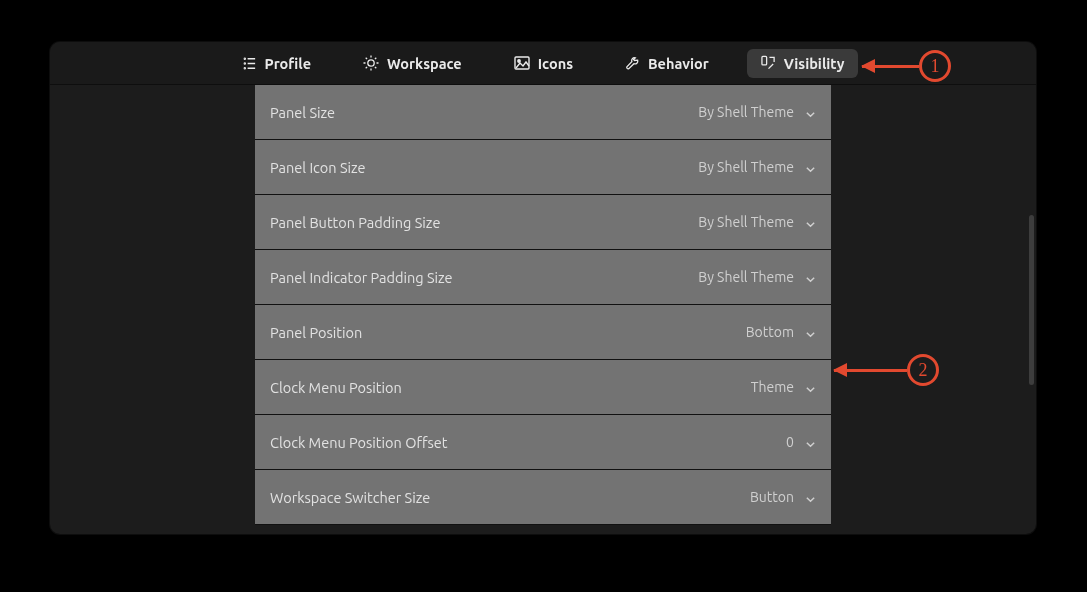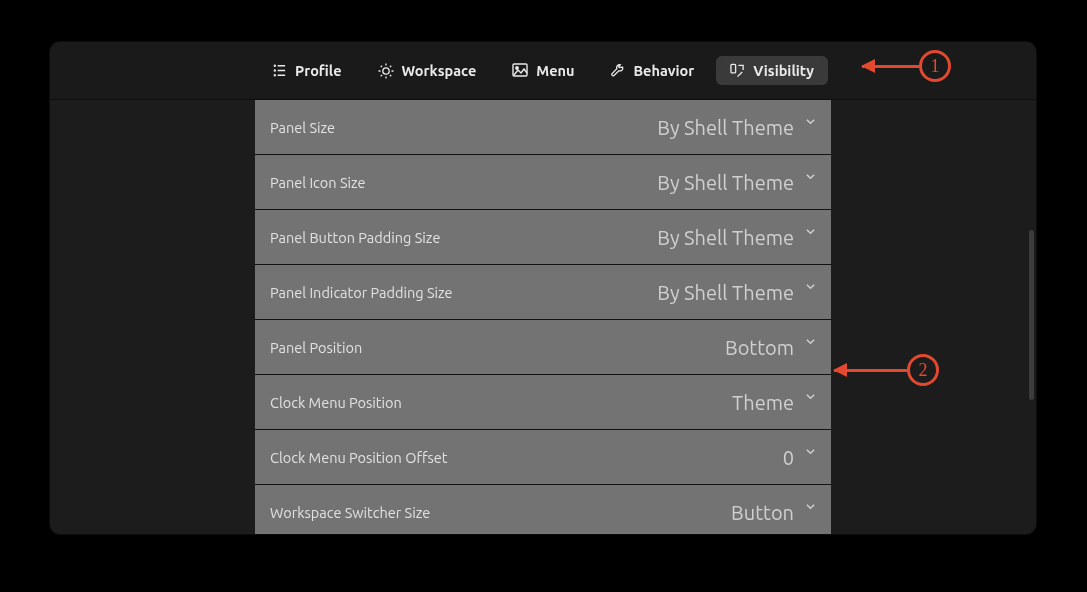--- a/index.html
+++ b/index.html
@@ -19,26 +19,26 @@
     width: 986px;
     height: 492px;
     background: #1c1c1c;
     border-radius: 10px;
     display: flex;
     flex-direction: column;
     overflow: hidden;
     box-shadow: 0 0 0 1px rgba(255,255,255,0.05), 0 8px 40px rgba(0,0,0,0.6);
   }
   .tabbar {
-    height: 58px;
+    height: 43px;
     background: #1a1a1a;
     display: flex;
     align-items: center;
     justify-content: center;
-    gap: 8px;
+    gap: 24px;
     border-bottom: 1px solid #0e0e0e;
   }
   .tab {
     display: flex;
     align-items: center;
     gap: 8px;
     padding: 6px 14px;
     border-radius: 6px;
     font-weight: 600;
     font-size: 14.5px;
@@ -74,24 +74,24 @@
     border-bottom: 1px solid #111;
     background: #737373;
   }
   .row + .row { border-top: 0; }
   .row-label {
     font-size: 14.5px;
     color: #e2e2e2;
   }
   .row-value-wrap {
     display: flex;
-    align-items: flex-start;
+    align-items: flex-end;
     gap: 10px;
     color: #d0d0d0;
-    font-size: 20px;
+    font-size: 14px;
   }
   .chev {
     width: 12px;
     height: 12px;
     display: inline-flex;
     align-items: center;
     justify-content: center;
   }
   .scroll-track {
     position: absolute;
@@ -174,21 +174,21 @@
     </div>
 
     <div class="tab">
       <span class="icon">
         <svg width="16" height="15" viewBox="0 0 16 15" fill="none" stroke="#eaeaea" stroke-width="1.4">
           <rect x="1" y="1" width="14" height="12" rx="1"></rect>
           <circle cx="5" cy="5" r="1.2" fill="#eaeaea"></circle>
           <path d="M2 12 L6 7 L9 10 L12 6 L15 10"></path>
         </svg>
       </span>
-      <span>Menu</span>
+      <span>Icons</span>
     </div>
 
     <div class="tab">
       <span class="icon">
         <svg width="15" height="15" viewBox="0 0 16 16" fill="none" stroke="#eaeaea" stroke-width="1.4">
           <path d="M13.5 4.5 a3 3 0 0 1 -4 3.7 L4 13.5 a1.5 1.5 0 0 1 -2 -2 L7.3 6 A3 3 0 0 1 11 2 l-1.8 1.8 1 1 Z"></path>
         </svg>
       </span>
       <span>Behavior</span>
     </div>

